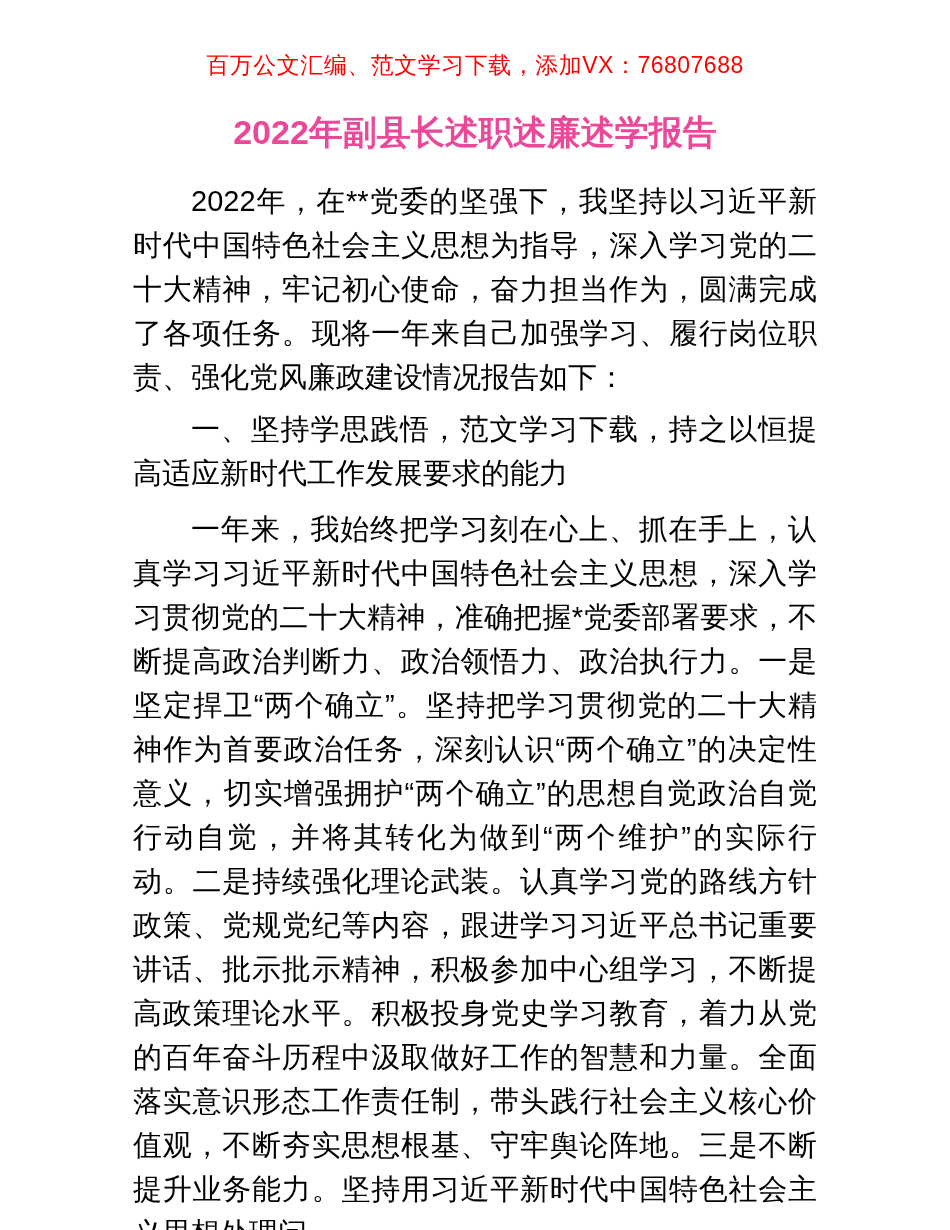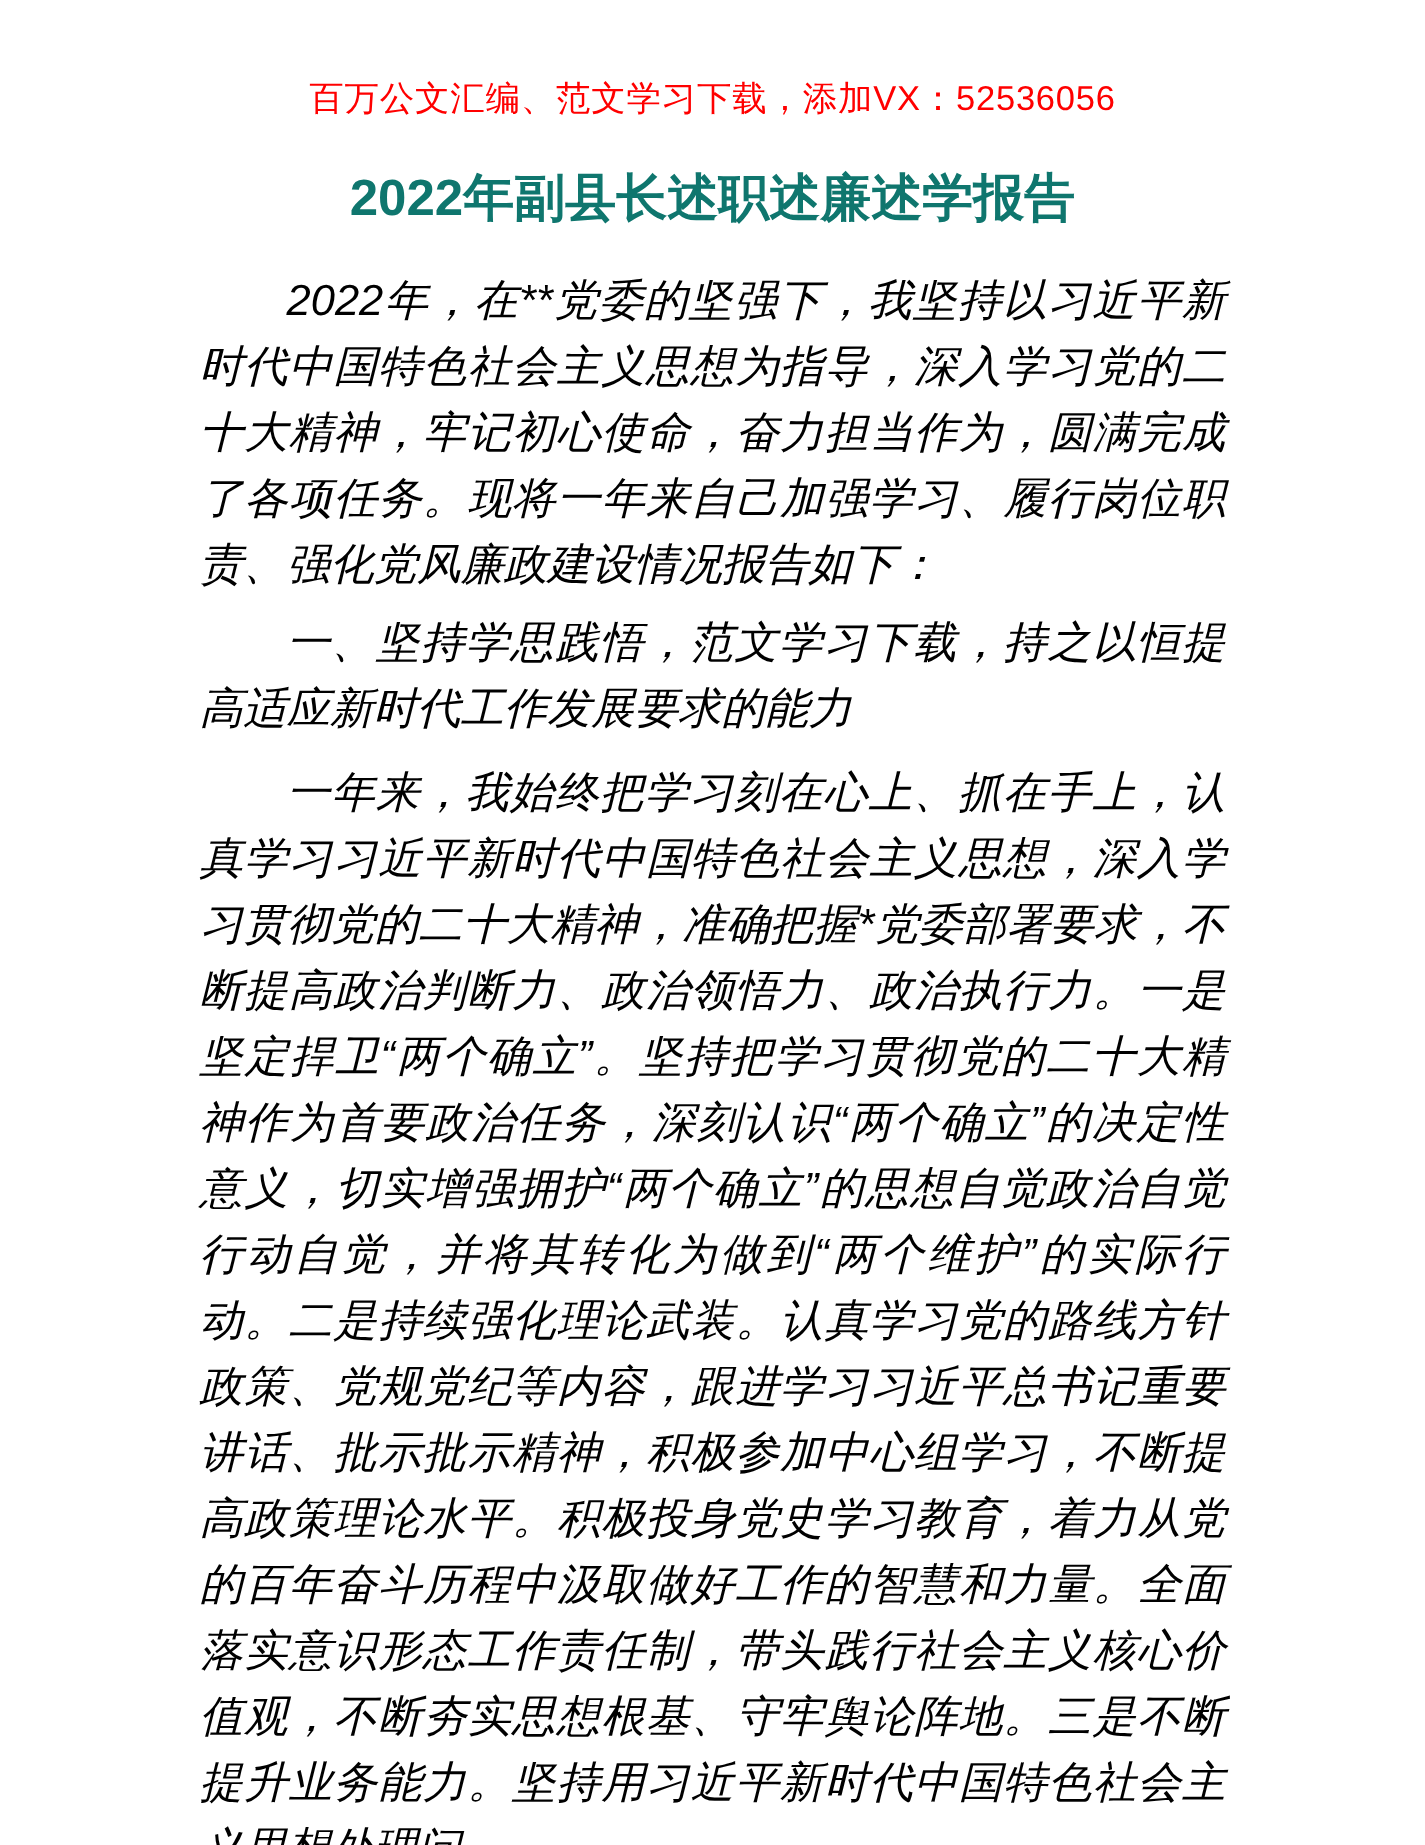--- a/index.html
+++ b/index.html
@@ -27,49 +27,48 @@
     line-height: 30px;
     color: #ff0000;
     letter-spacing: 0.5px;
   }
   .doc-title {
     margin: 30px 0 0 0;
     text-align: center;
     font-size: 34px;
     line-height: 44px;
     font-weight: bold;
-    color: #0f766e;
+    color: #ec4899;
   }
   .doc-body {
     width: 684px;
     margin: 25px auto 0 auto;
     font-size: 29px;
     line-height: 44px;
     text-align: justify;
     text-justify: inter-ideograph;
     color: #000000;
   }
   .doc-body p {
     margin: 0;
     text-indent: 2em;
     word-break: break-all;
-    font-style: italic;
   }
   .doc-body p.section-heading {
     margin-top: 8px;
     margin-bottom: 12px;
     font-weight: normal;
   }
 </style>
 </head>
 <body>
 
 <div class="page">
 
-  <div class="notice">百万公文汇编、范文学习下载，添加VX：52536056</div>
+  <div class="notice">百万公文汇编、范文学习下载，添加VX：76807688</div>
 
   <h1 class="doc-title">2022年副县长述职述廉述学报告</h1>
 
   <div class="doc-body">
     <p>2022年，在**党委的坚强下，我坚持以习近平新时代中国特色社会主义思想为指导，深入学习党的二十大精神，牢记初心使命，奋力担当作为，圆满完成了各项任务。现将一年来自己加强学习、履行岗位职责、强化党风廉政建设情况报告如下：</p>
     <p class="section-heading">一、坚持学思践悟，范文学习下载，持之以恒提高适应新时代工作发展要求的能力</p>
     <p>一年来，我始终把学习刻在心上、抓在手上，认真学习习近平新时代中国特色社会主义思想，深入学习贯彻党的二十大精神，准确把握*党委部署要求，不断提高政治判断力、政治领悟力、政治执行力。一是坚定捍卫“两个确立”。坚持把学习贯彻党的二十大精神作为首要政治任务，深刻认识“两个确立”的决定性意义，切实增强拥护“两个确立”的思想自觉政治自觉行动自觉，并将其转化为做到“两个维护”的实际行动。二是持续强化理论武装。认真学习党的路线方针政策、党规党纪等内容，跟进学习习近平总书记重要讲话、批示批示精神，积极参加中心组学习，不断提高政策理论水平。积极投身党史学习教育，着力从党的百年奋斗历程中汲取做好工作的智慧和力量。全面落实意识形态工作责任制，带头践行社会主义核心价值观，不断夯实思想根基、守牢舆论阵地。三是不断提升业务能力。坚持用习近平新时代中国特色社会主义思想处理问</p>
   </div>
 
 </div>

